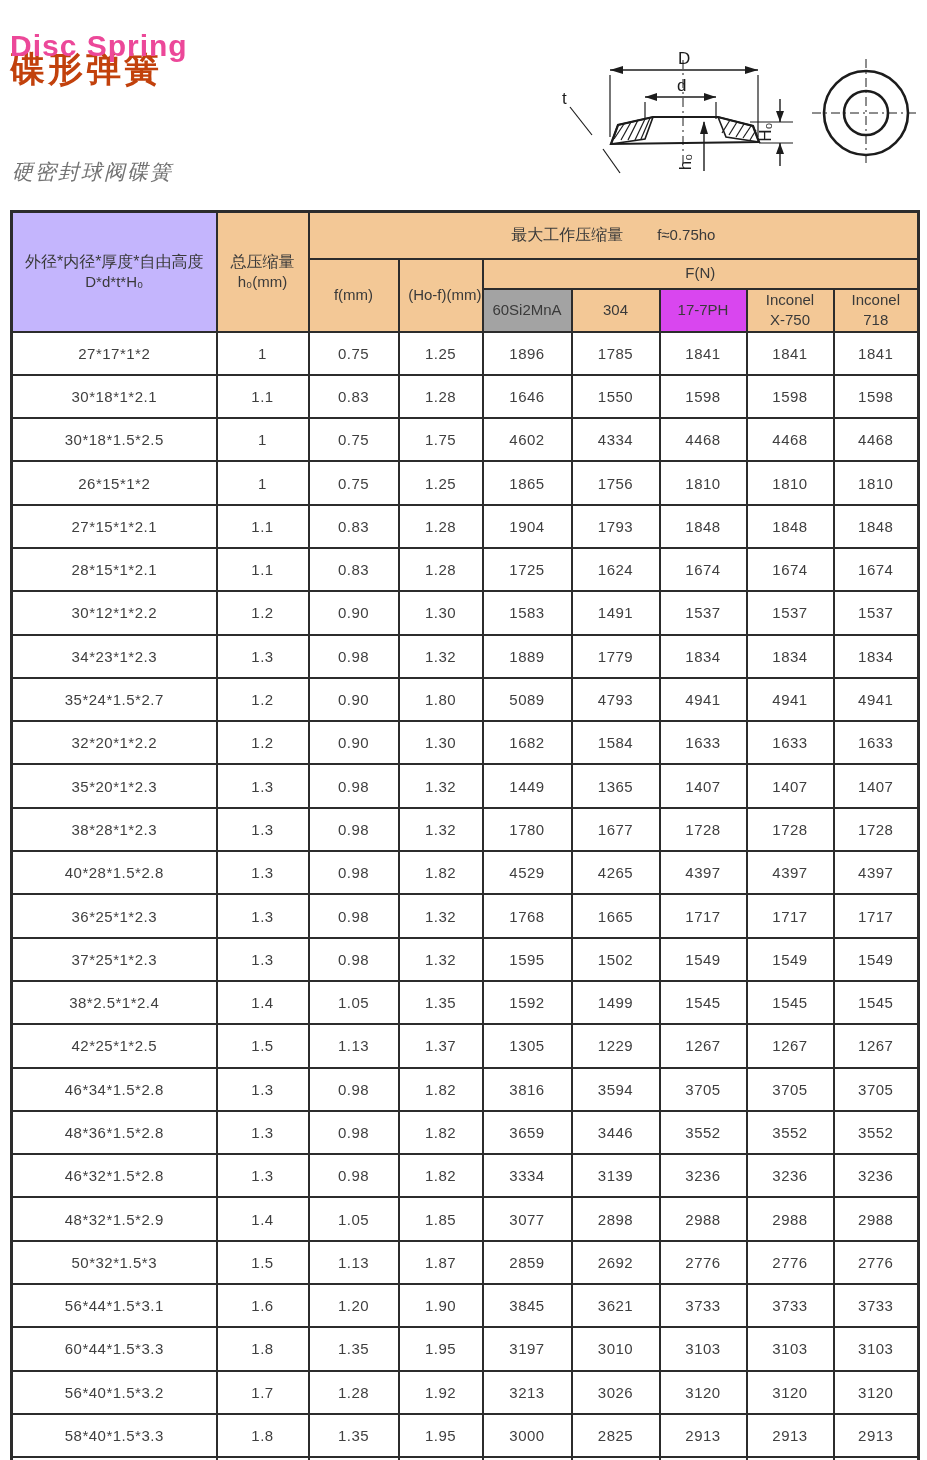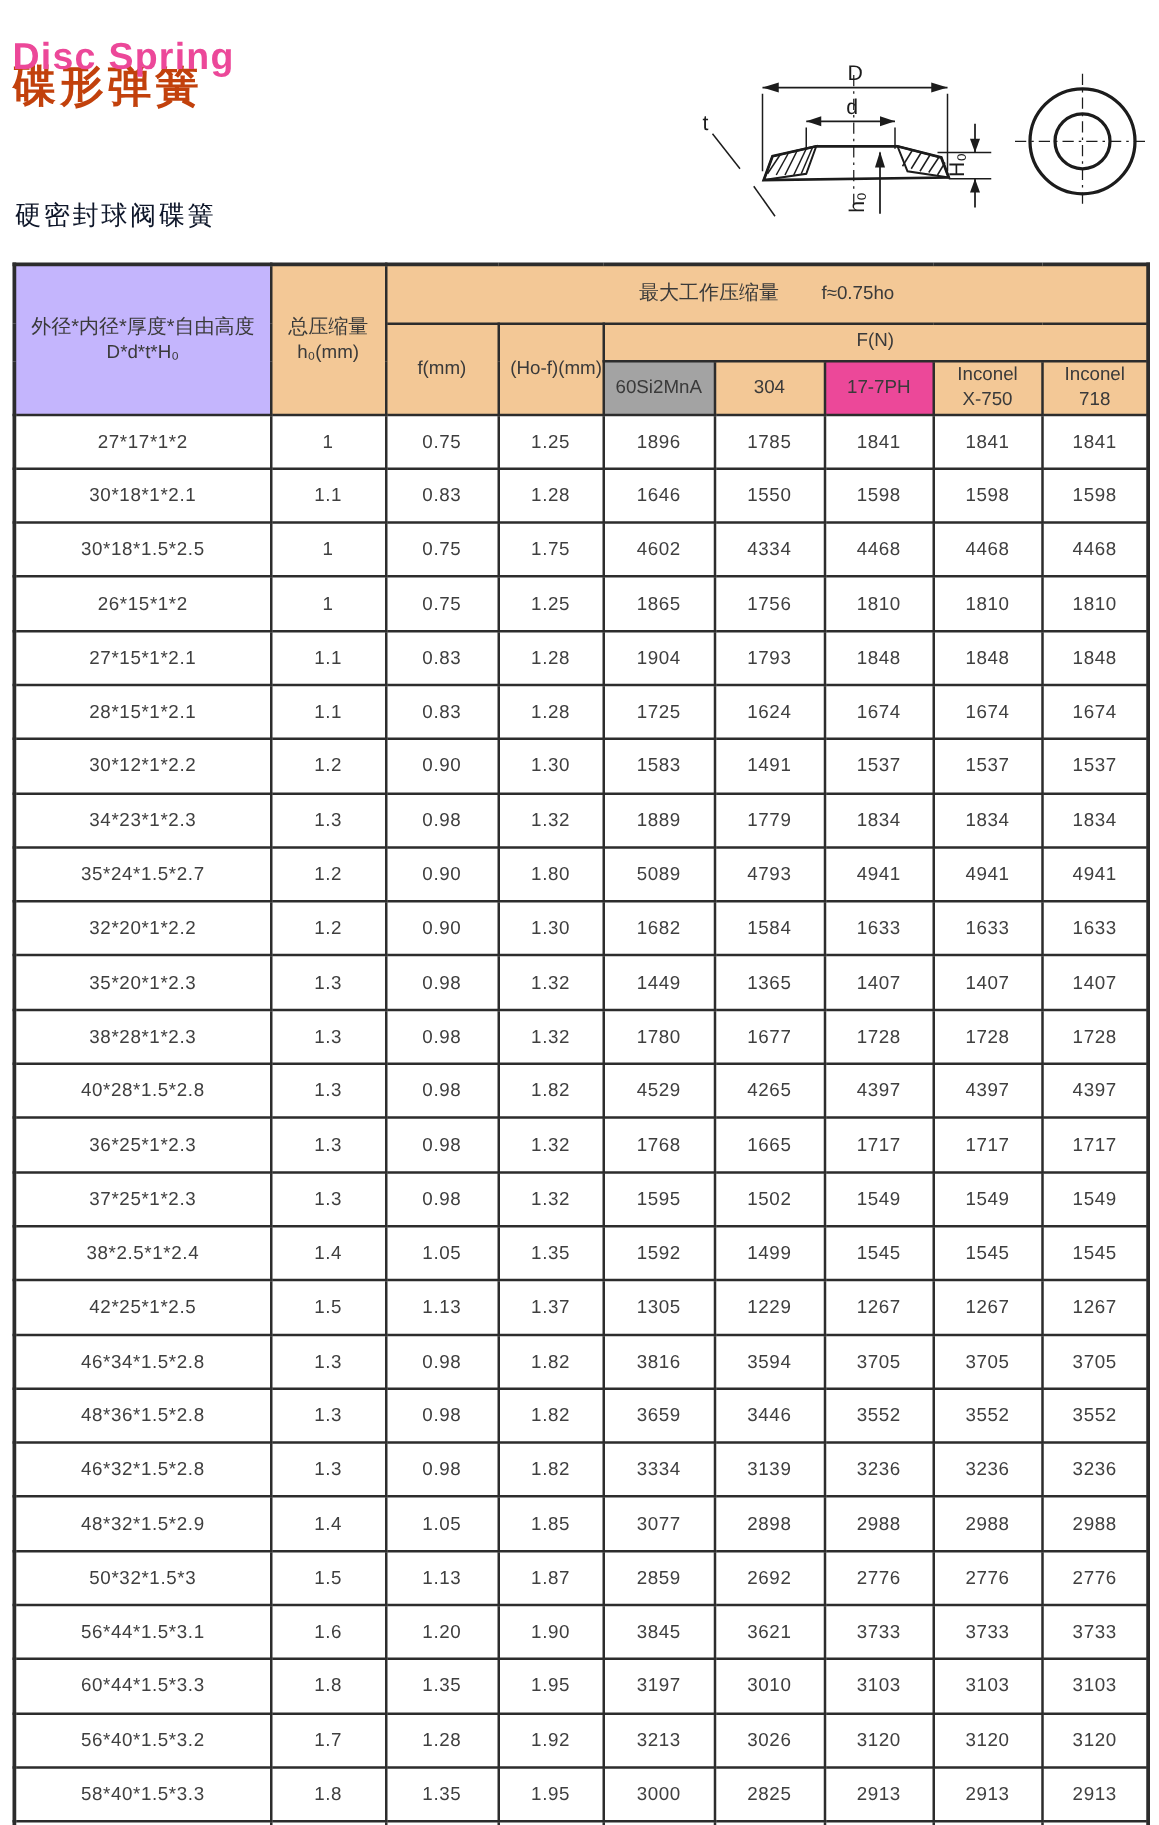--- a/index.html
+++ b/index.html
@@ -11,21 +11,21 @@
   .title-zh{
     position:absolute;left:10px;top:0px;
     font-size:35px;font-weight:bold;letter-spacing:3px;
   }
   .title-en{
     position:absolute;left:10px;top:29px;
     font-size:30px;font-weight:bold;color:#ec4899;letter-spacing:1px;
   }
   .subtitle{
     position:absolute;left:12px;top:158px;
-    font-size:21px;color:#0f172a;letter-spacing:2px;
+    font-size:21px;color:#737373;letter-spacing:2px;font-style:italic;
   }
   .diagram{
     position:absolute;left:540px;top:25px;width:387px;height:180px;
   }
   .diagram text{
     font-family:"Liberation Sans","DejaVu Sans",sans-serif;
     font-size:17px;fill:#1c1c1c;
   }
   table.spec{
     position:absolute;left:10px;top:210px;
@@ -148,21 +148,21 @@
       </th>
     </tr>
     <tr class="h-row2">
       <th rowspan="2" class="en" style="background: rgb(243, 200, 150);">f(mm)</th>
       <th rowspan="2" class="en" style="background: rgb(243, 200, 150); text-align: right;">(Ho-f)(mm)</th>
       <th colspan="5" class="en" style="background: rgb(243, 200, 150);">F(N)</th>
     </tr>
     <tr class="h-row3">
       <th class="en two-line" style="background: #a3a3a3;">60Si2MnA</th>
       <th class="en two-line" style="background: rgb(243, 200, 150);">304</th>
-      <th class="en two-line" style="background: #ec4899;">17-7PH</th>
+      <th class="en two-line" style="background: #d946ef;">17-7PH</th>
       <th class="en two-line" style="background: rgb(243, 200, 150);">Inconel
 X-750</th>
       <th class="en two-line" style="background: rgb(243, 200, 150);">Inconel
 718</th>
     </tr>
   </thead>
   <tbody>
       <tr>
         <td>27*17*1*2</td>
         <td>1</td>

